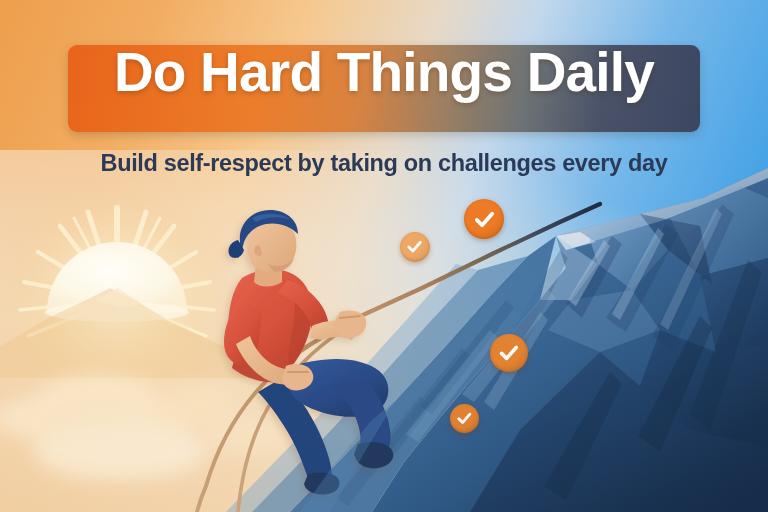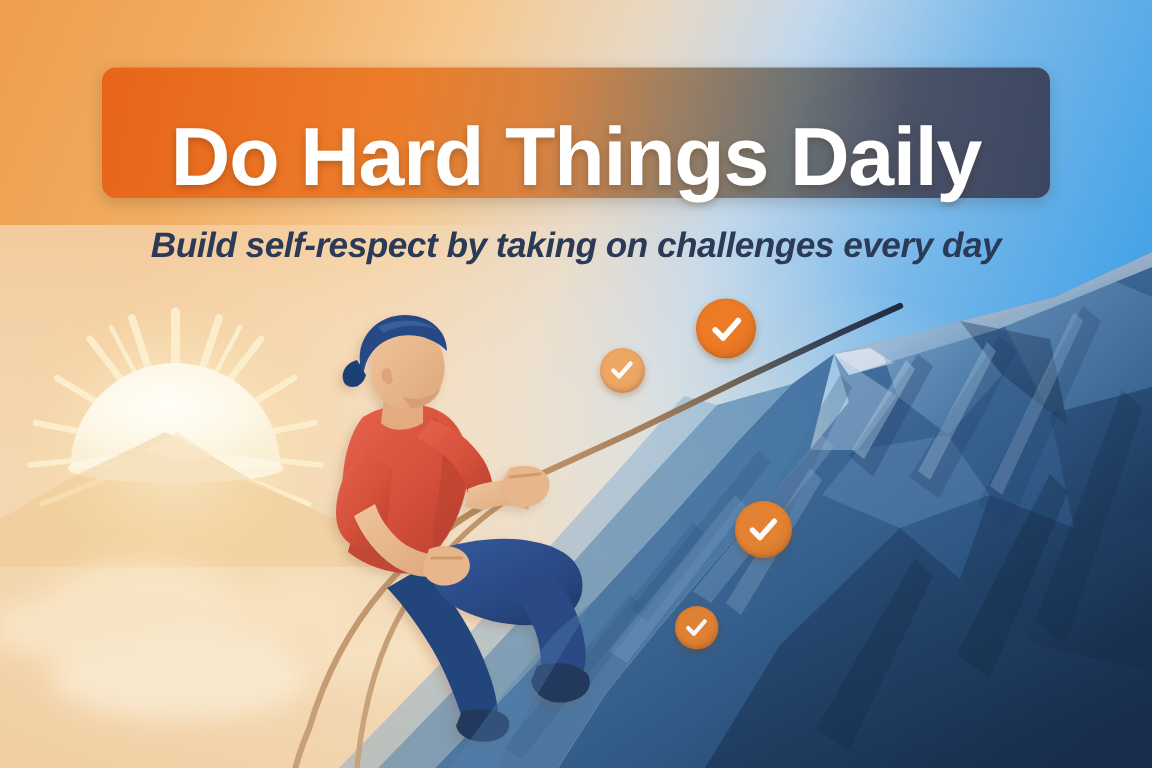--- a/index.html
+++ b/index.html
@@ -38,21 +38,21 @@
         #e8641b 0%,
         #ea7021 14%,
         #ec7d2a 30%,
         #d98340 46%,
         #9b7f63 60%,
         #6d7375 72%,
         #4a5268 84%,
         #3b4661 100%);
     box-shadow: 0 3px 10px rgba(60, 50, 40, 0.22);
     display: flex;
-    align-items: flex-end;
+    align-items: flex-start;
     justify-content: center;
     box-sizing: border-box;
     padding: 0 14px;
   }
   .banner-title {
     font-family: "Liberation Sans", sans-serif;
     font-size: 55px;
     font-weight: bold;
     color: #ffffff;
     letter-spacing: -0.8px;
@@ -69,21 +69,20 @@
     left: 0;
     top: 150px;
     width: 768px;
     text-align: center;
     font-family: "Liberation Sans", sans-serif;
     font-size: 23.5px;
     font-weight: bold;
     color: #2b3a57;
     letter-spacing: -0.35px;
     white-space: nowrap;
-    font-style: italic;
   }
 
   
   .badge {
     position: absolute;
     border-radius: 50%;
     display: flex;
     align-items: center;
     justify-content: center;
     box-sizing: border-box;

